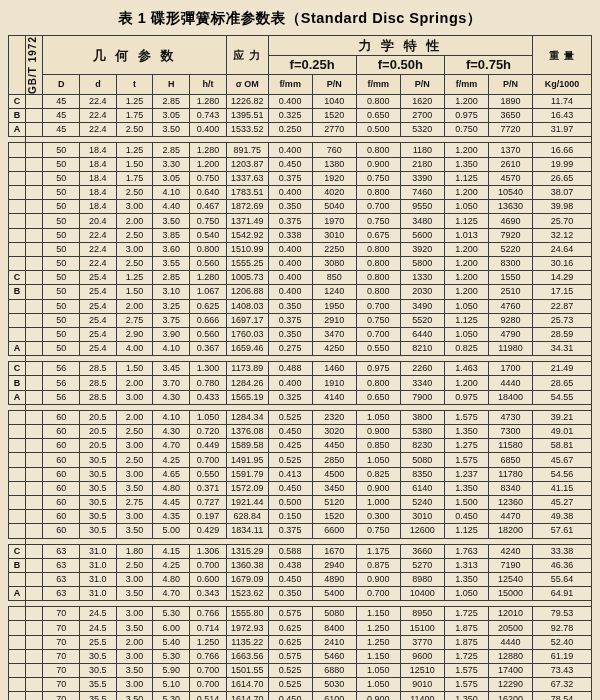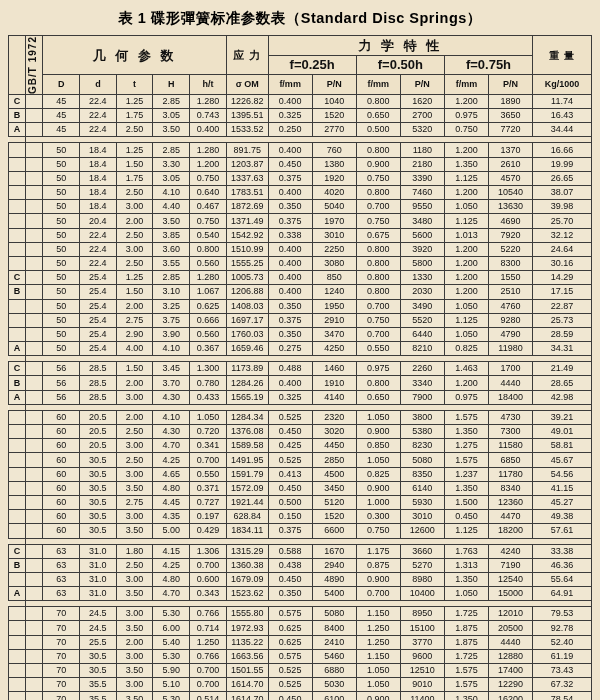--- a/index.html
+++ b/index.html
@@ -161,21 +161,21 @@
           <td>2.50</td>
           <td>3.50</td>
           <td>0.400</td>
           <td>1533.52</td>
           <td>0.250</td>
           <td>2770</td>
           <td>0.500</td>
           <td>5320</td>
           <td>0.750</td>
           <td>7720</td>
-          <td>34.44</td>
+          <td>31.97</td>
         </tr>
         <tr class="spacer">
           <td class="noborder"></td>
           <td colspan="14"></td>
         </tr>
         <tr>
           <td class="lcol"></td>
           <td></td>
           <td>50</td>
           <td>18.4</td>
@@ -475,21 +475,21 @@
           <td>3.00</td>
           <td>4.30</td>
           <td>0.433</td>
           <td>1565.19</td>
           <td>0.325</td>
           <td>4140</td>
           <td>0.650</td>
           <td>7900</td>
           <td>0.975</td>
           <td>18400</td>
-          <td>42.98</td>
+          <td>54.55</td>
         </tr>
         <tr class="spacer">
           <td class="noborder"></td>
           <td colspan="14"></td>
         </tr>
         <tr>
           <td class="lcol"></td>
           <td></td>
           <td>60</td>
           <td>20.5</td>
@@ -522,21 +522,21 @@
           <td>7300</td>
           <td>49.01</td>
         </tr>
         <tr>
           <td class="lcol"></td>
           <td></td>
           <td>60</td>
           <td>20.5</td>
           <td>3.00</td>
           <td>4.70</td>
-          <td>0.341</td>
+          <td>0.449</td>
           <td>1589.58</td>
           <td>0.425</td>
           <td>4450</td>
           <td>0.850</td>
           <td>8230</td>
           <td>1.275</td>
           <td>11580</td>
           <td>58.81</td>
         </tr>
         <tr>
@@ -595,21 +595,21 @@
           <td></td>
           <td>60</td>
           <td>30.5</td>
           <td>2.75</td>
           <td>4.45</td>
           <td>0.727</td>
           <td>1921.44</td>
           <td>0.500</td>
           <td>5120</td>
           <td>1.000</td>
-          <td>5930</td>
+          <td>5240</td>
           <td>1.500</td>
           <td>12360</td>
           <td>45.27</td>
         </tr>
         <tr>
           <td class="lcol"></td>
           <td></td>
           <td>60</td>
           <td>30.5</td>
           <td>3.00</td>

